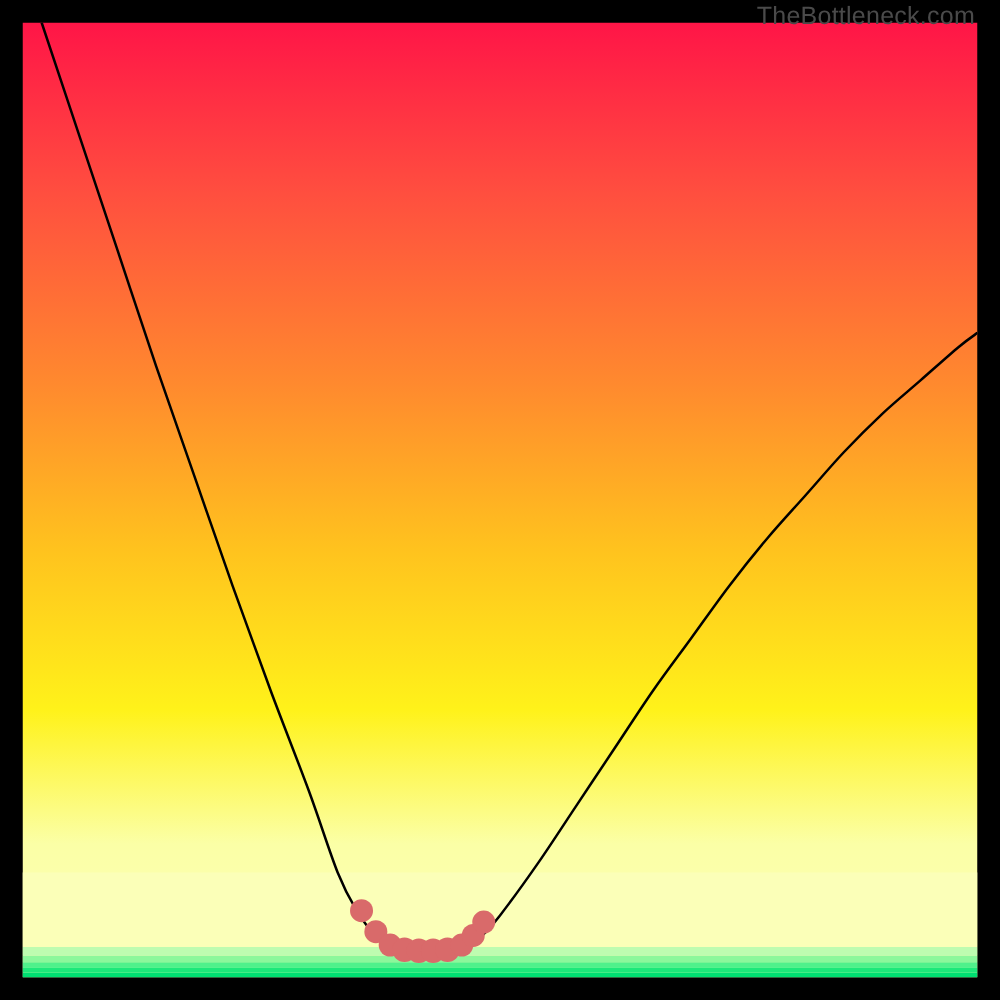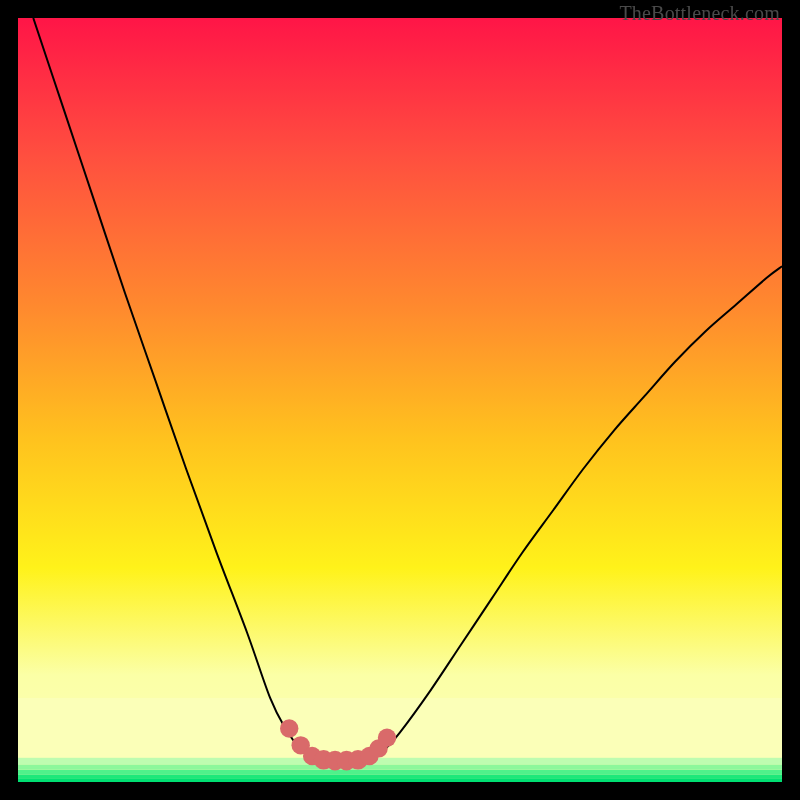--- a/index.html
+++ b/index.html
@@ -15,21 +15,21 @@
     left: 18px;
     top: 18px;
     width: 764px;
     height: 764px;
     background: #000;
   }
   .watermark {
     position: absolute;
     top: 2px;
     right: 20px;
-    font-family: Liberation Serif, serif;
+    font-family: Liberation Sans, sans-serif;
     font-size: 20px;
     color: #4a4a4a;
     letter-spacing: 0.2px;
     z-index: 10;
   }
   svg {
     position: absolute;
     left: 18px;
     top: 18px;
   }

